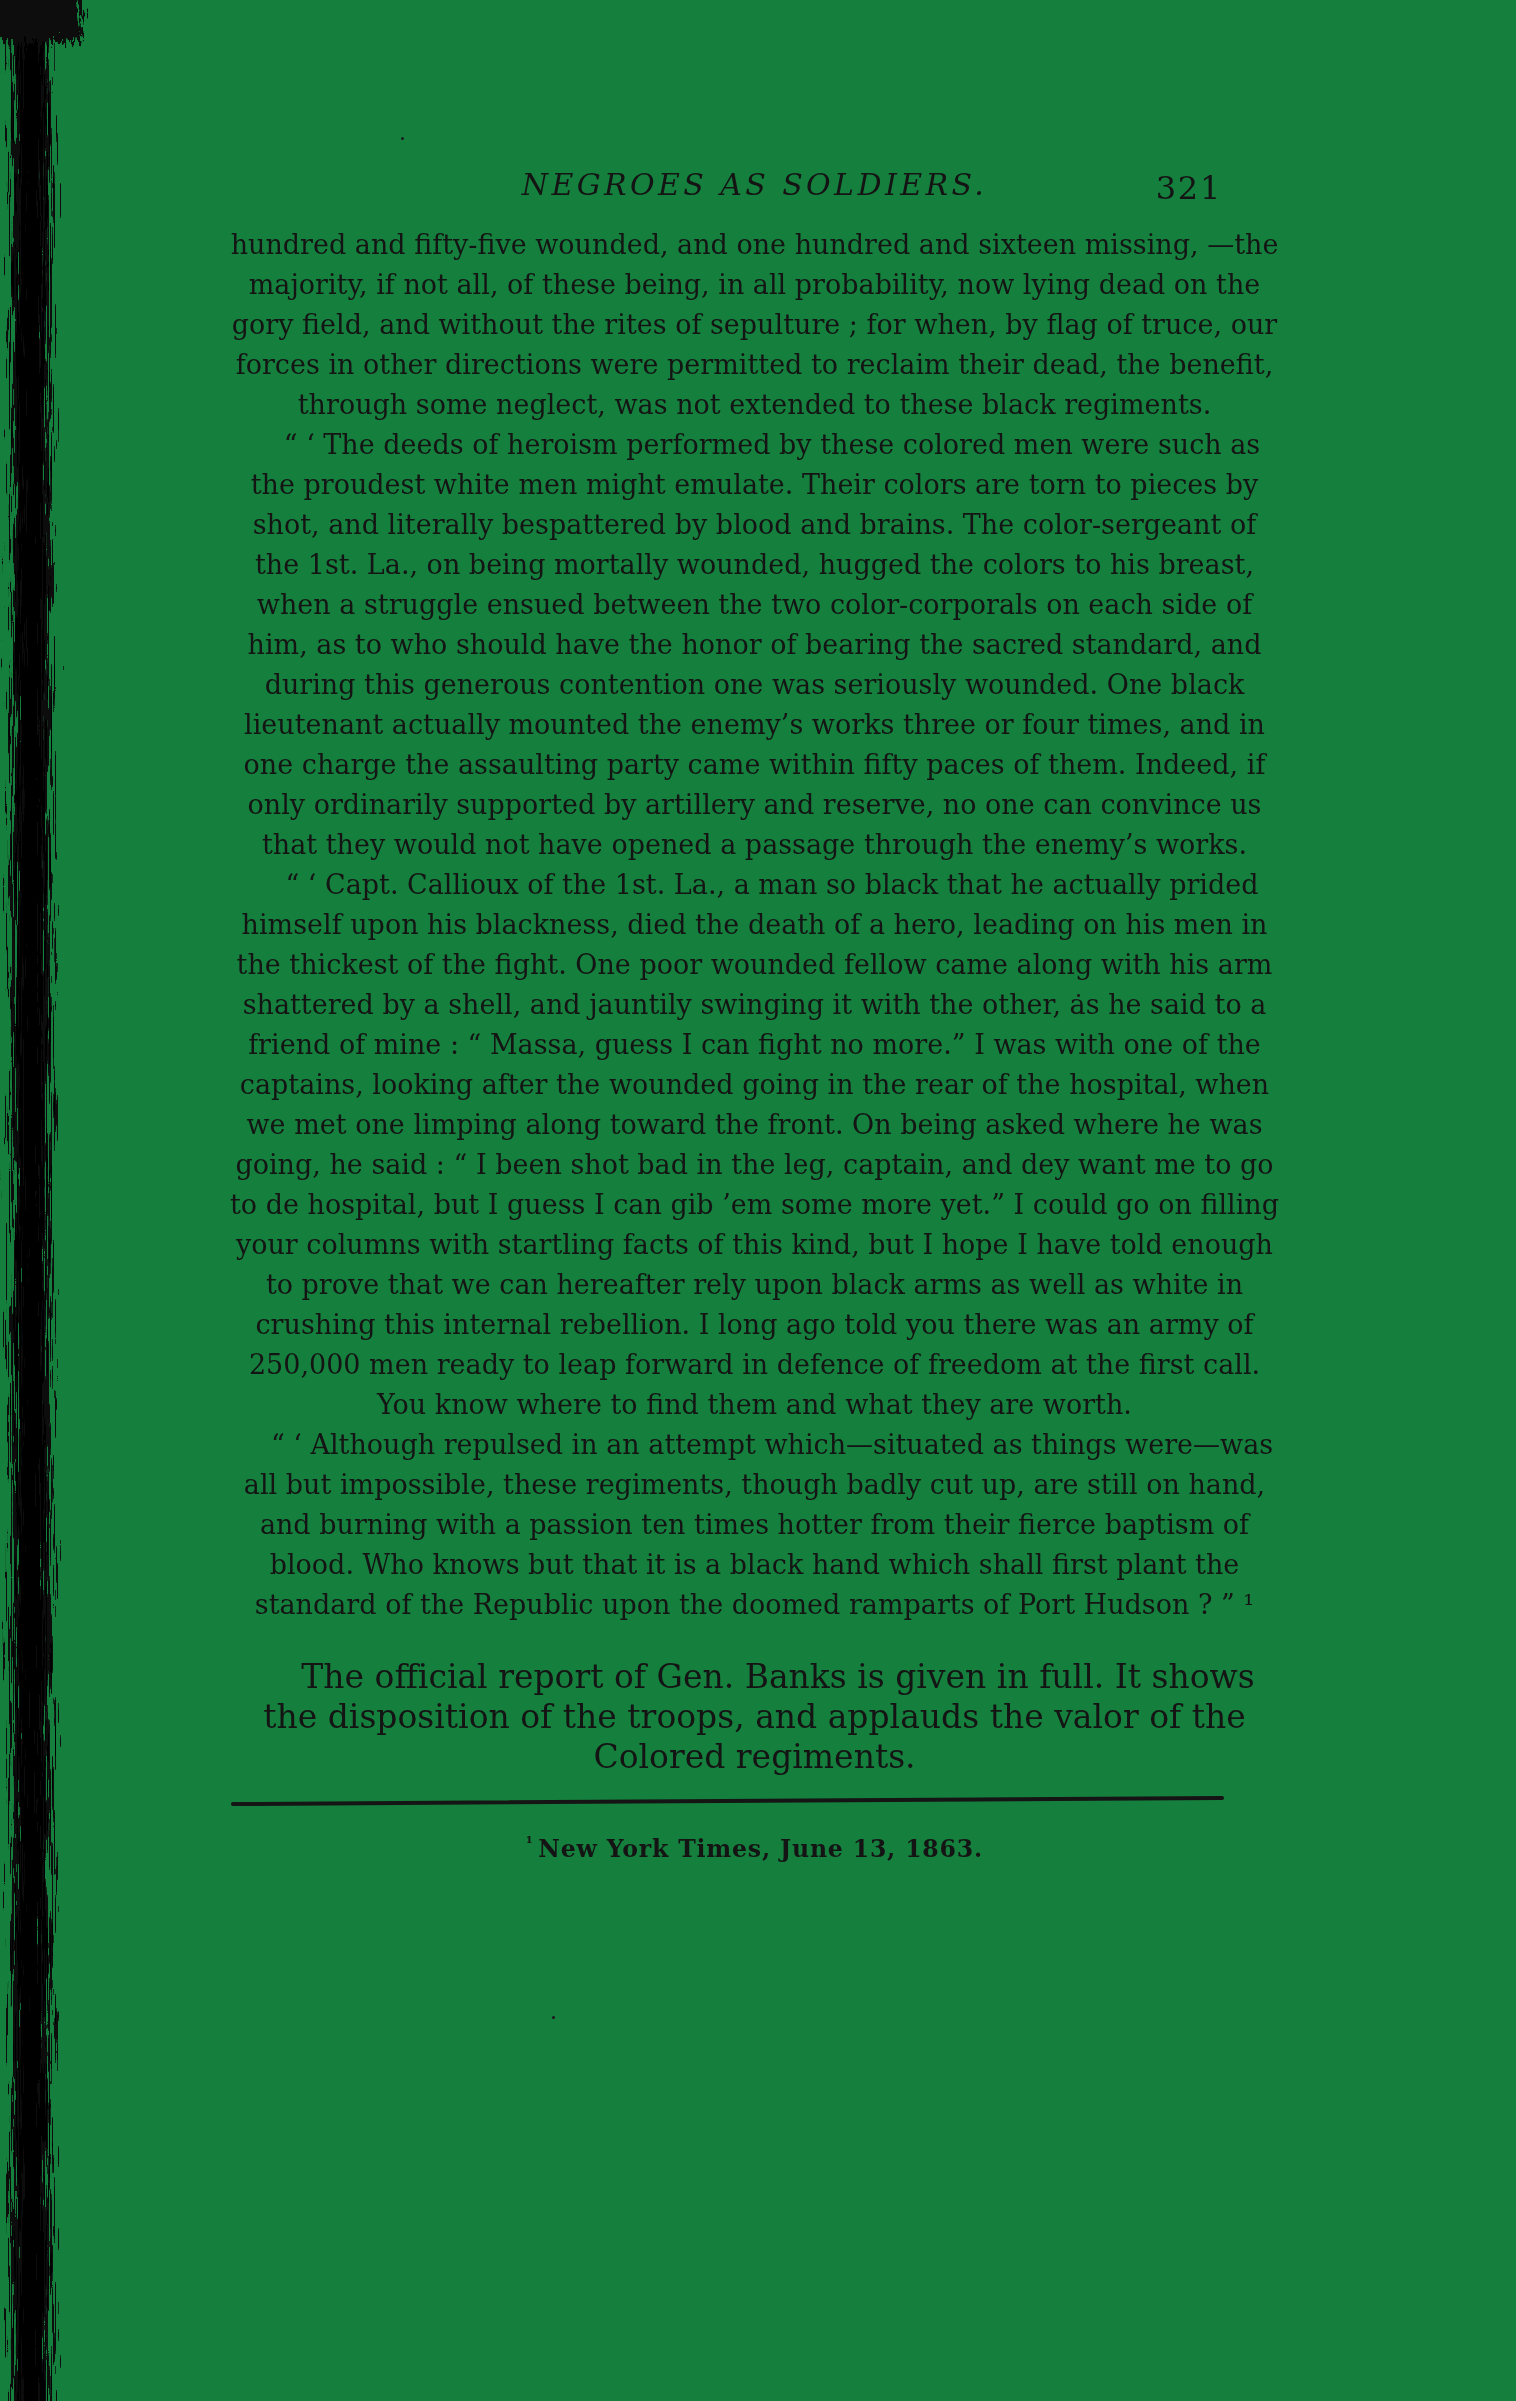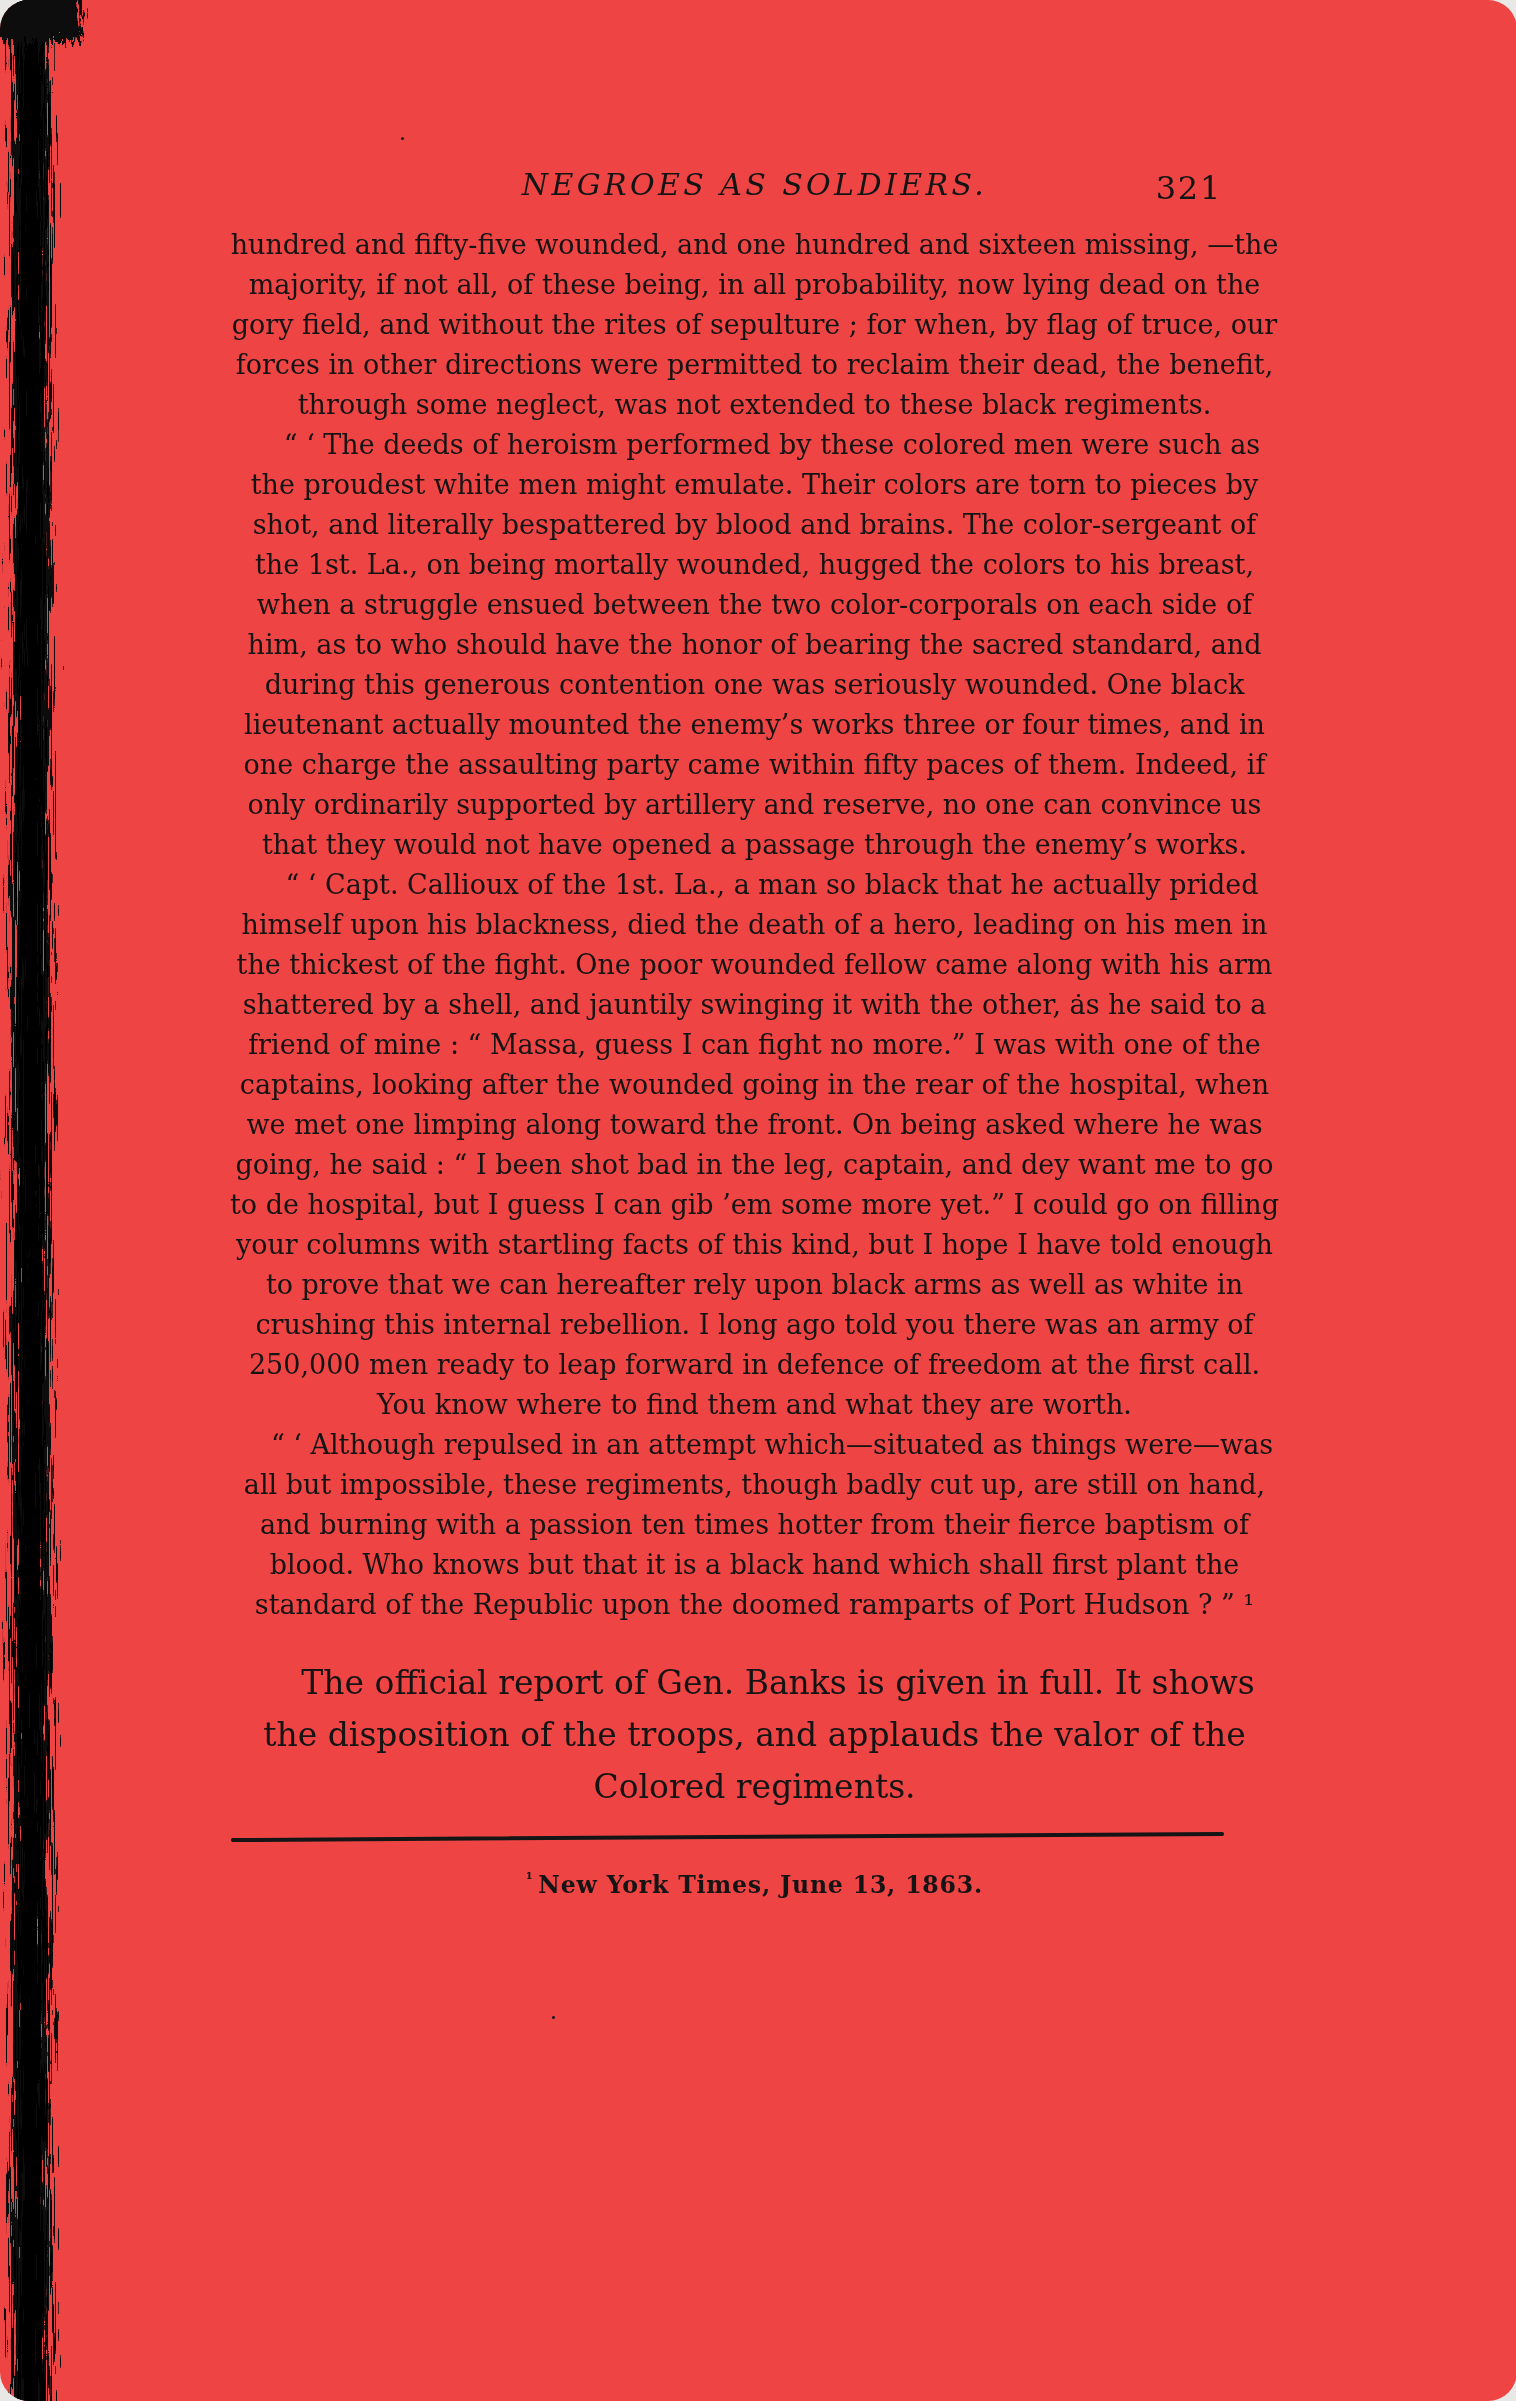--- a/index.html
+++ b/index.html
@@ -1,25 +1,24 @@
 <!DOCTYPE html>
 <html style="font-size:13.5px"><head>
 <meta charset="utf-8">
 <style>
   html, body { margin: 0; padding: 0; background: #e8e8e6; }
   .page {
     position: relative;
     width: 1517px;
     height: 2401px;
     margin: 0 auto;
-    background: #ef4444;
+    background: #15803d;
     color: #141414;
     font-family: "DejaVu Serif", serif;
     overflow: hidden;
-    border-radius: 29px;
   }
   .binding-svg {
     position: absolute;
     left: 0; top: 0;
     width: 110px; height: 2401px;
     pointer-events: none;
   }
   .speck { position: absolute; background: #1c1c1c; border-radius: 50%; }
 
   .running-header {
@@ -52,21 +51,21 @@
     font-size: 27px;
     line-height: 40px;
     text-align: justify;
     hyphens: none;
   }
   .page-text p { margin: 0; text-align: center; }
   .para-indent { text-indent: 35px; }
 
   .closing-para {
     font-size: 33px;
-    line-height: 52px;
+    line-height: 40px;
     text-indent: 47px;
     margin-top: 32px !important;
     text-align: justify;
   }
 
   .footnote-rule {
     margin-top: 22px;
     margin-left: 3.4px;
     width: 993px;
     height: 4.2px;

